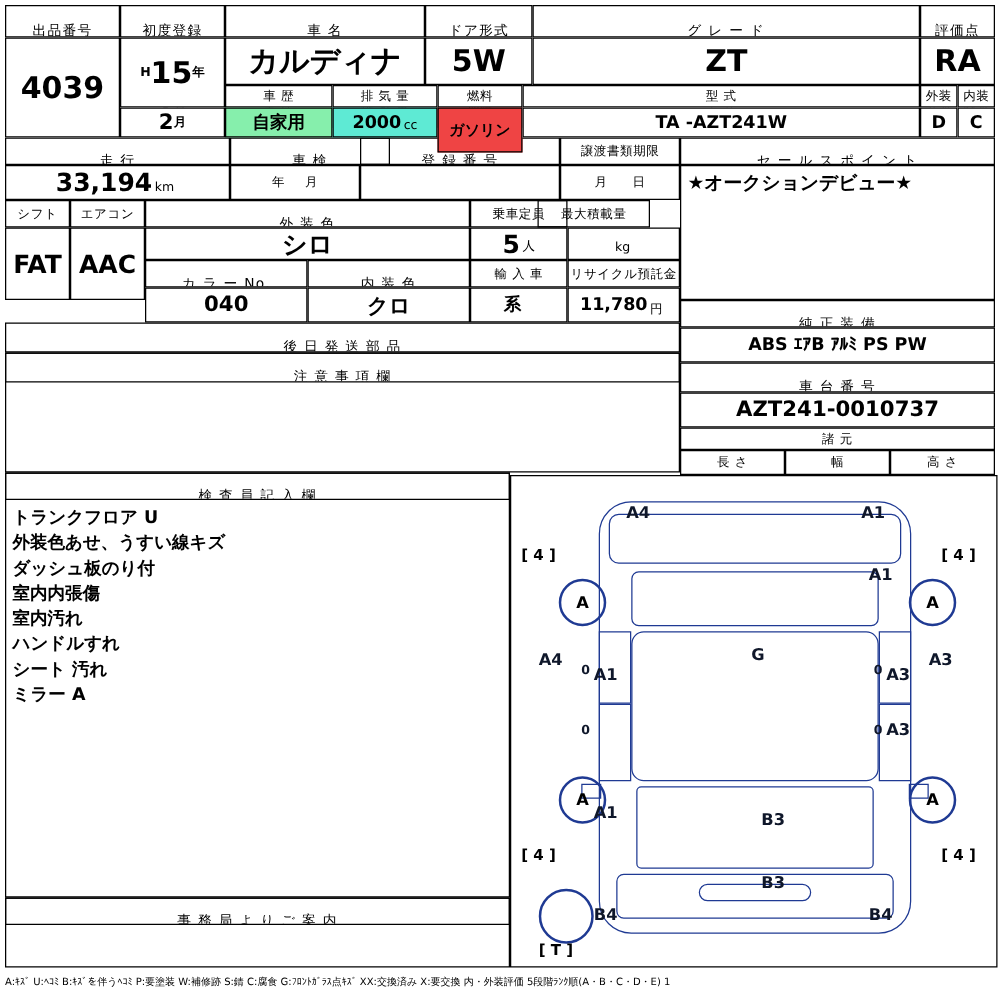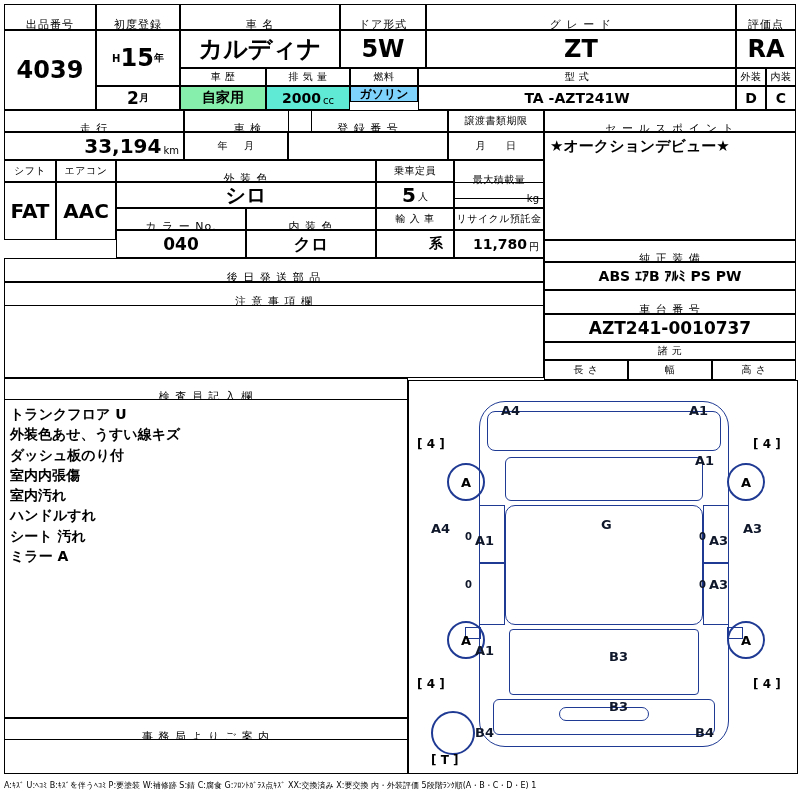--- a/index.html
+++ b/index.html
@@ -31,21 +31,21 @@
     overflow: hidden;
     white-space: nowrap;
   }
   .noborder { border: none; }
   .lbl { font-size: 11px; letter-spacing: 1px; margin-top: 14px; }
   .lbl-sm { font-size: 10px; letter-spacing: 0.5px; }
   .val { font-size: 20px; font-weight: bold; }
   .val-lg { font-size: 24px; font-weight: bold; }
   .val-md { font-size: 17px; font-weight: bold; }
   .val-sm { font-size: 14px; font-weight: bold; }
-  .right { justify-content: flex-end; padding-right: 4px; }
+  .right { padding-right: 4px; }
   .left { justify-content: flex-start; padding-left: 5px; }
   .unit { font-size: 10px; font-weight: normal; margin-left: 2px; align-self: flex-end; padding-bottom: 3px;}
   .sup { font-size: 10px; font-weight: bold; vertical-align: top; }
   .sub { font-size: 10px; font-weight: bold; }
   .notes {
     align-items: flex-start;
     justify-content: flex-start;
     padding: 4px 6px;
     white-space: pre-line;
     line-height: 1.45;
@@ -239,21 +239,21 @@
     <span class="val-md">2</span>
     <span class="sub">月</span>
   </div>
   <div class="c" style="left:180px; top:86px; width:86px; height:24px; z-index:7; background:#86efac;">
     <span class="val-sm">自家用</span>
   </div>
   <div class="c" style="left:266px; top:86px; width:84px; height:24px; z-index:7; background:#5eead4;">
     <span class="val-sm">2000</span>
     <span class="unit">cc</span>
   </div>
-  <div class="c" style="left:350px; top:86px; width:68px; height:16px; z-index:7; background:#7dd3fc;">
+  <div class="c" style="left:350px; top:86px; width:68px; height:36px; z-index:7; background:#ef4444;">
     <span style="font-size:12px;font-weight:bold;">ガソリン</span>
   </div>
   <div class="c" style="left:418px; top:86px; width:318px; height:24px; z-index:7; background:#fff;">
     <span class="val-sm">TA -AZT241W</span>
   </div>
   <div class="c" style="left:736px; top:86px; width:30px; height:24px; z-index:7; background:#fff;">
     <span class="val-sm">D</span>
   </div>
   <div class="c" style="left:766px; top:86px; width:30px; height:24px; z-index:7; background:#fff;">
     <span class="val-sm">C</span>
@@ -341,21 +341,21 @@
   </div>
 
   <div class="c" style="left:376px; top:160px; width:78px; height:22px;">
     <span class="lbl-sm">乗車定員</span>
   </div>
   <div class="c" style="left:376px; top:182px; width:78px; height:26px;">
     <span class="val">5</span>
     <span class="unit">人</span>
   </div>
 
-  <div class="c" style="left:454px; top:160px; width:90px; height:39px;font-family:Liberation Mono, monospace;">
+  <div class="c" style="left:430px; top:160px; width:90px; height:22px;font-family:Liberation Mono, monospace;">
     <span class="lbl-sm">最大積載量</span>
   </div>
   <div class="c right" style="left:454px; top:182px; width:90px; height:26px;">
     <span class="val-sm"></span>
     <span class="unit">kg</span>
   </div>
 
   <div class="c" style="left:116px; top:208px; width:130px; height:22px;">
     <span class="lbl">カ ラ ー No.</span>
   </div>

